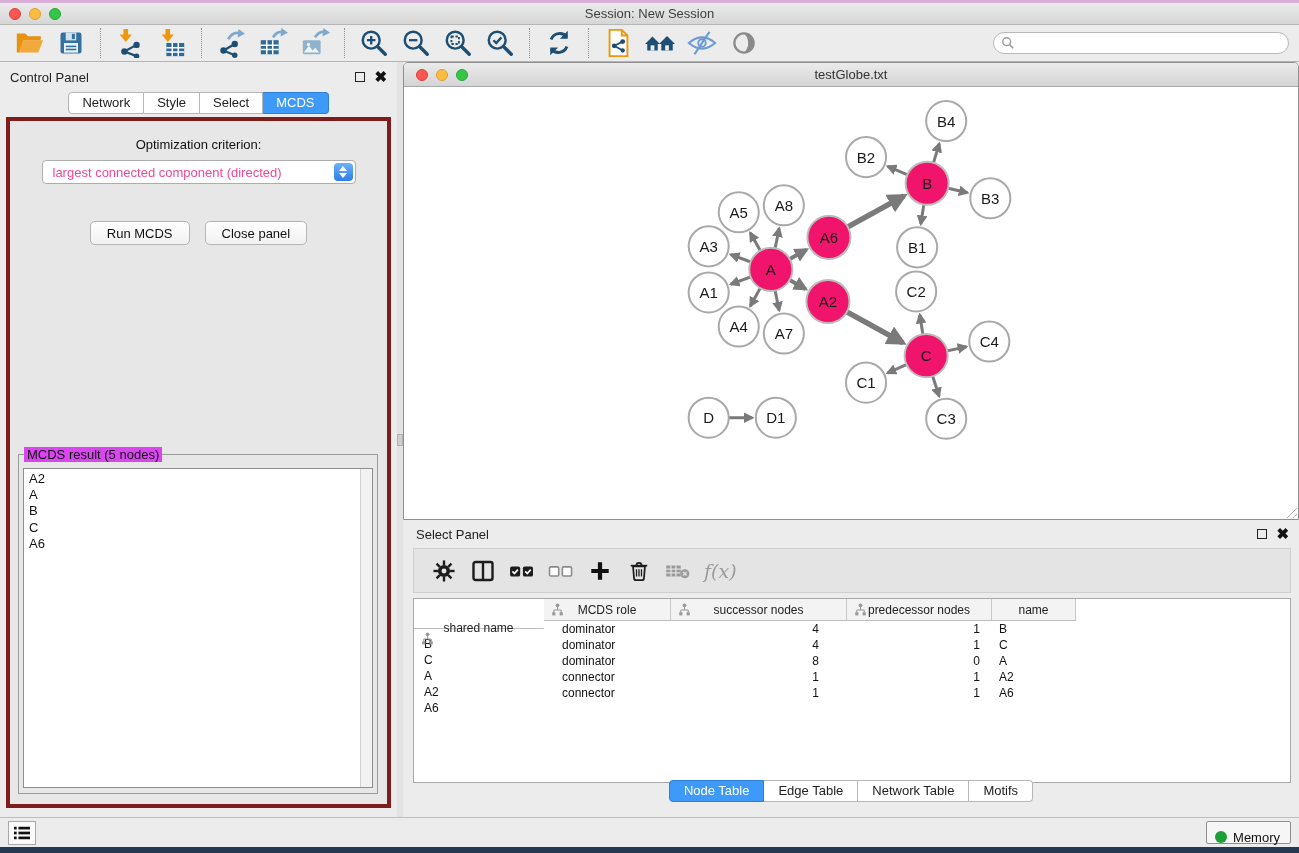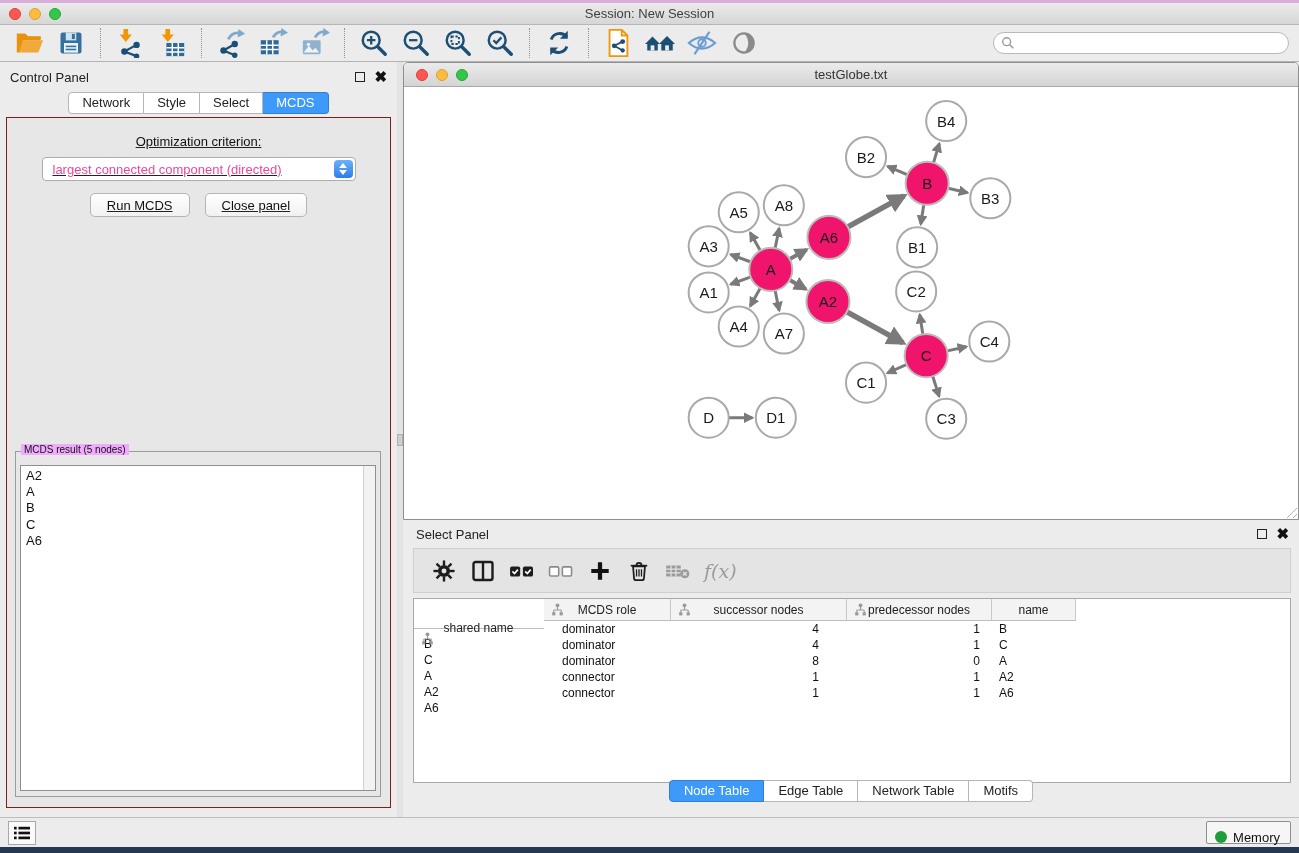--- a/index.html
+++ b/index.html
@@ -34,31 +34,31 @@
   #cp-header { height:30px; display:flex; align-items:center; padding:0 10px; }
   #cp-header .panel-title { font-size:13px; color:#222; }
   .panel-header-icons { margin-left:auto; display:flex; align-items:center; gap:9px; }
   .float-icon { width:10px; height:10px; border:1.7px solid #222; display:inline-block; }
   .close-icon { font-size:15px; font-weight:bold; color:#111; line-height:10px; }
   .tabgroup { display:flex; justify-content:center; }
   .tab { height:22px; line-height:20px; padding:0 13px; background:#fff; border:1px solid #b6b6b6; border-left:none; font-size:13px; color:#222; text-align:center; }
   .tab:first-child { border-left:1px solid #b6b6b6; border-radius:4px 0 0 4px; }
   .tab:last-child { border-radius:0 4px 4px 0;text-align:right; }
   .tab.selected { background:#3d9af8; border-color:#2f7fd6; color:#fff; }
-  #cp-body { position:absolute; left:6px; right:6px; top:55px; bottom:9px; background:#e7e7e7; border:1px solid #7f1d1d;text-decoration:underline; }
+  #cp-body { position:absolute; left:6px; right:6px; top:55px; bottom:9px; background:#e7e7e7; border:4px solid #7f1d1d; }
   #opt-label { text-align:center; margin-top:16px; font-size:13px; color:#111; }
   #criterion-select { margin:8px auto 0 auto; width:314px; height:24px; background:#fff; border:1px solid #adadad; border-radius:4px; display:flex; align-items:center; padding-left:10px; position:relative; }
   #criterion-select .sel-text { font-size:13px; color:#ec4899; }
   .stepper { position:absolute; right:2px; top:2px; width:19px; height:18px; border-radius:4px; background:linear-gradient(#6cb2f9,#2e7de9); display:flex; flex-direction:column; align-items:center; justify-content:center; gap:2px; }
   .chev-up { width:0; height:0; border-left:4px solid transparent; border-right:4px solid transparent; border-bottom:5px solid #fff; }
   .chev-down { width:0; height:0; border-left:4px solid transparent; border-right:4px solid transparent; border-top:5px solid #fff; }
   #cp-buttons { display:flex; justify-content:center; gap:15px; margin-top:12px; }
-  .mac-btn { height:24px; padding:0 16px; background:linear-gradient(#ffffff,#f1f1f1); border:1px solid #b5b5b5; border-radius:5px; font-size:13px; color:#111; display:flex; align-items:center; }
+  .mac-btn { height:24px; padding:0 16px; background:linear-gradient(#ffffff,#f1f1f1); border:1px solid #b5b5b5; border-radius:5px; font-size:13px; color:#111; display:flex; align-items:center;margin-top:25px; }
   #mcds-fieldset { position:absolute; left:8px; right:9px; top:333px; bottom:10px; border:1px solid #9b9b9b; }
-  #mcds-legend { position:absolute; top:-8px; left:5px; background:#f0abfc; padding:0 3px; font-size:10px; color:#111; }
+  #mcds-legend { position:absolute; top:-8px; left:5px; background:#d946ef; padding:0 3px; font-size:13px; color:#111; }
   #mcds-list-wrap { position:absolute; left:4px; right:4px; top:13px; bottom:5px; background:#fff; border:1px solid #8e8e8e; }
   #mcds-scroll { position:absolute; top:0; right:0; bottom:0; width:12px; background:#f2f2f2; border-left:1px solid #d2d2d2; }
   #mcds-list { position:absolute; inset:2px 14px 2px 5px; overflow:hidden; }
   .mcds-item { font-size:13px; line-height:16.2px; color:#111; }
 
   
   #divider { width:6px; background:#e3e3e3; position:relative; }
   #divider .handle { position:absolute; top:372px; left:0; width:6px; height:12px; background:#cfcfcf; border:1px solid #b0b0b0; }
 
   

